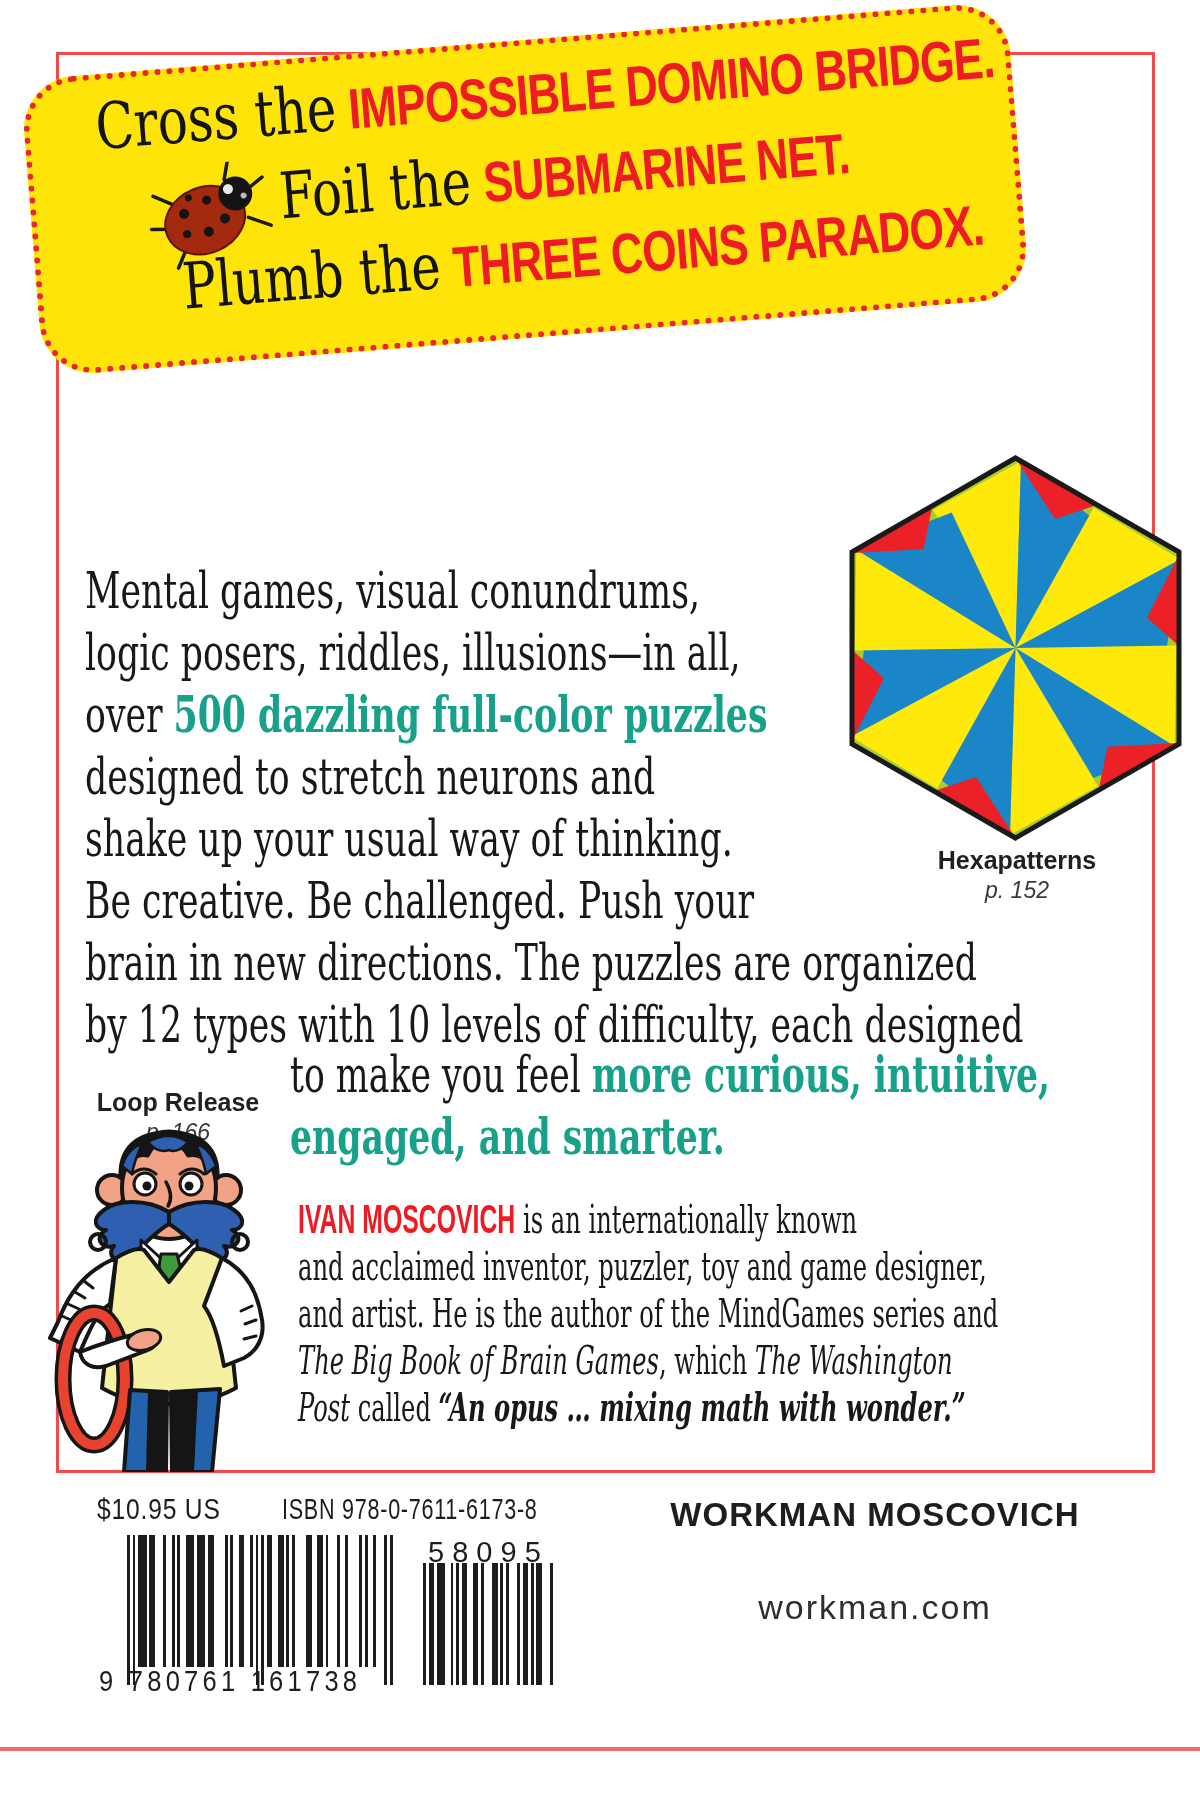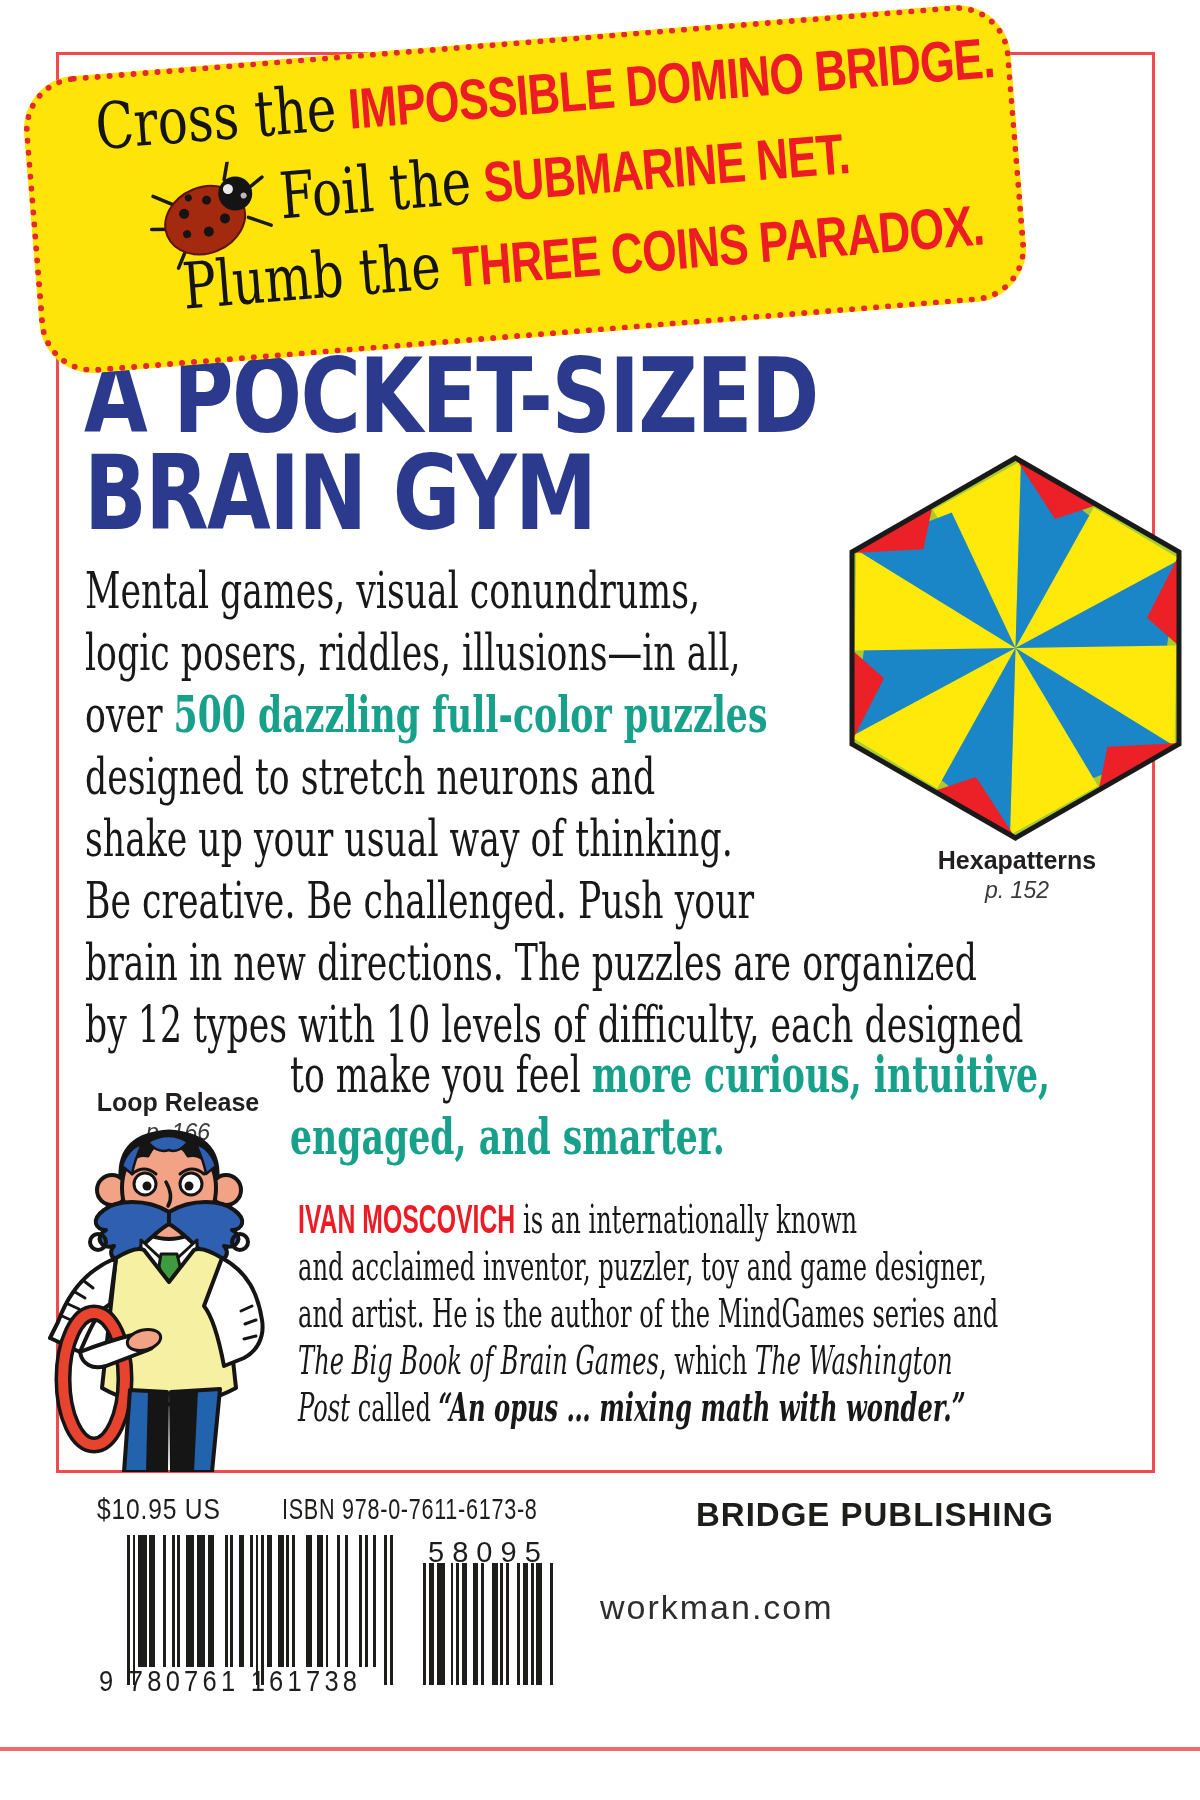--- a/index.html
+++ b/index.html
@@ -60,21 +60,21 @@
   .barcode-main{position:absolute;left:127px;top:1535px;display:flex;align-items:flex-start;z-index:0;}
   .barcode-addon{position:absolute;left:423px;top:1563px;display:flex;align-items:flex-start;z-index:0;}
   .bdigits{position:absolute;left:99px;top:1664px;font-size:30px;letter-spacing:5px;color:#1d1d1b;
            transform:scaleX(0.85);transform-origin:0 0;white-space:nowrap;z-index:0;}
   .adigits{position:absolute;left:428px;top:1536px;font-size:29px;letter-spacing:0;color:#1d1d1b;
            white-space:nowrap;z-index:0;}
   .wp1{position:absolute;left:600px;top:1496px;width:550px;text-align:center;font-weight:bold;
        font-size:33px;letter-spacing:1px;color:#1d1d1b;}
   .wp2{position:absolute;left:600px;top:1538px;width:550px;text-align:center;font-weight:bold;
        font-size:33px;letter-spacing:1px;color:#1d1d1b;}
-  .site{position:absolute;left:600px;top:1588px;width:550px;font-size:34px;
+  .site{position:absolute;left:600px;top:1588px;width:550px;text-align:center;font-size:34px;
         letter-spacing:2px;color:#2e2e2e;}
   .printed{position:absolute;left:600px;top:1634px;width:550px;text-align:center;font-size:25px;
            letter-spacing:3px;color:#2e2e2e;}
   .bottom-line{position:absolute;left:0;top:1747px;width:1200px;height:4px;background:#F0696B;z-index:0;}
 </style>
 </head>
 <body>
 
 <div class="cover">
 
@@ -103,24 +103,20 @@
             <circle cx="82" cy="60" r="5"></circle>
             <circle cx="56" cy="27" r="3.5"></circle>
         </g>
       </g>
     </svg>
     <div class="bl bl1"><span class="bp">Cross the</span><span class="bh">IMPOSSIBLE DOMINO BRIDGE.</span></div>
     <div class="bl bl2"><span class="bp">Foil the</span><span class="bh">SUBMARINE NET.</span></div>
     <div class="bl bl3"><span class="bp">Plumb the</span><span class="bh">THREE COINS PARADOX.</span></div>
   </div>
 
-  <div class="headline">
-    <span class="hscale">A POCKET-SIZED</span>
-    <span class="hscale">BRAIN GYM</span>
-  </div>
 
   <svg class="hexfig" viewBox="0 0 333 386">
     <defs>
       <clipPath id="hexclip">
           <polygon points="166.5,3 330,97 330,289 166.5,383 3,289 3,97"></polygon>
         </clipPath>
       <g id="sector">
         <polygon points="166.5,193 84,55 172,6" fill="#FFE90A"></polygon>
         <polygon points="166.5,193 172,6 252,70" fill="#1A86C8"></polygon>
         <polygon points="166.5,3 248,50 206,64" fill="#EC2027"></polygon>
@@ -361,17 +357,17 @@
       <div style="flex: 0 0 auto; width: 2.77px; height: 122px; background: transparent;"></div>
       <div style="flex: 0 0 auto; width: 2.77px; height: 122px; background: rgb(29, 29, 27);"></div>
       <div style="flex: 0 0 auto; width: 2.77px; height: 122px; background: rgb(29, 29, 27);"></div>
       <div style="flex: 0 0 auto; width: 2.77px; height: 122px; background: transparent;"></div>
       <div style="flex: 0 0 auto; width: 2.77px; height: 122px; background: transparent;"></div>
       <div style="flex: 0 0 auto; width: 2.77px; height: 122px; background: transparent;"></div>
       <div style="flex: 0 0 auto; width: 2.77px; height: 122px; background: rgb(29, 29, 27);"></div>
     </div>
   <div class="adigits">5 8 0 9 5</div>
   <div class="bdigits">9 780761 161738</div>
-  <div class="wp1">BRIDGE PUBLISHING</div>
+  <div class="wp1">WORKMAN MOSCOVICH</div>
   <div class="site">workman.com</div>
   <div class="bottom-line"></div>
 
 </div>
 
 </body></html>

